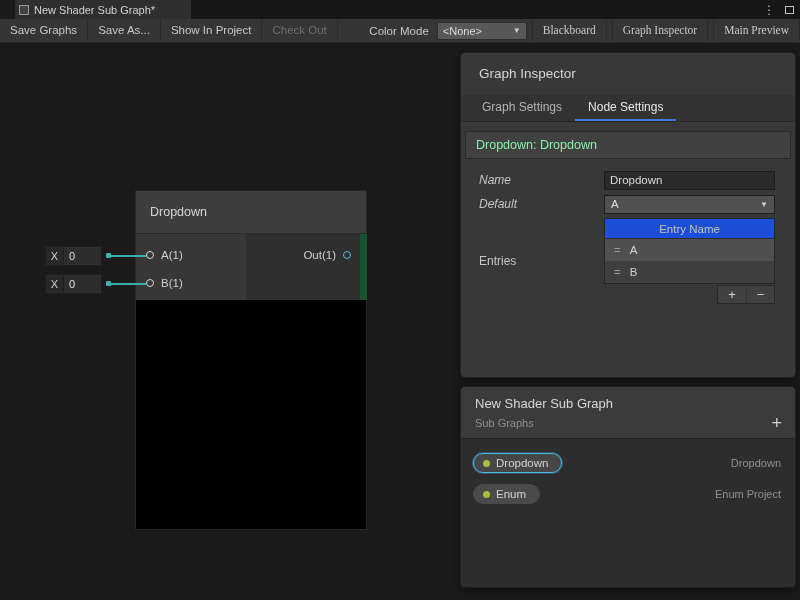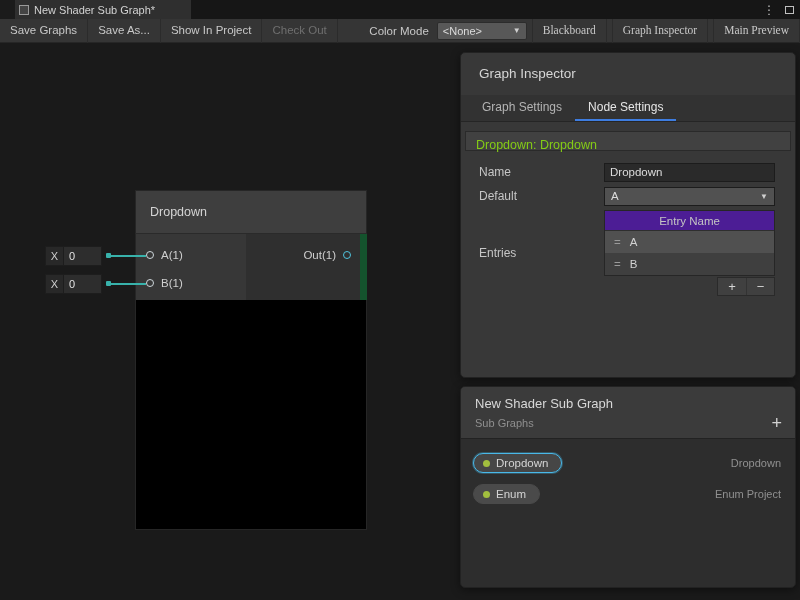--- a/index.html
+++ b/index.html
@@ -65,35 +65,35 @@
   .panel { position:absolute; background:#383838; border:1px solid #222; border-radius:5px;
            box-shadow:0 2px 10px rgba(0,0,0,.45); overflow:hidden; }
 
   
   #inspector { left:460px; top:52px; width:336px; height:326px; }
   .insp-title { height:42px; line-height:42px; padding-left:18px; font-size:13.5px; color:#d6d6d6; }
   .tabs { height:27px; display:flex; background:#323232; border-bottom:1px solid #252525; padding-left:8px; }
   .tab { padding:0 13px; line-height:25px; font-size:12px; color:#b4b4b4; position:relative; cursor:default; }
   .tab.active { color:#e6e6e6; }
   .tab.active::after { content:""; position:absolute; left:0; right:0; bottom:0; height:2px; background:#3e7de0; }
-  .section-head { margin:9px 4px 0 4px; background:#414141; border:1px solid #2a2a2a; height:20px; line-height:26px;
-                  padding-left:10px; font-size:12.5px; color:#84cc16; }
+  .section-head { margin:9px 4px 0 4px; background:#414141; border:1px solid #2a2a2a; height:28px; line-height:26px;
+                  padding-left:10px; font-size:12.5px; color:#86efac; }
   .insp-body { padding:11px 20px 0 18px; font-size:12px; }
   .form-row { display:flex; align-items:center; margin-bottom:4px; min-height:20px; }
-  .form-label { width:125px; color:#c6c6c6; }
+  .form-label { width:125px; color:#c6c6c6;font-style:italic; }
   .field-text { flex:1; height:19px; background:#2a2a2a; border:1px solid #1c1c1c; color:#dcdcdc;
                 font-size:11.5px; padding:0 5px; font-family:"Liberation Sans", sans-serif; }
   .field-dd { flex:1; height:19px; background:#515151; border:1px solid #1c1c1c; display:flex;
               align-items:center; justify-content:space-between; padding:0 6px; color:#dcdcdc; font-size:11.5px; }
   .field-dd .arrow { font-size:8px; color:#cfcfcf; }
   .entries-wrap { display:flex; margin-top:1px; }
   .entries-label { width:125px; display:flex; align-items:center; color:#c6c6c6; }
   .elist { flex:1; border:1px solid #262626; background:#3d3d3d; }
   .elist-header { height:20px; line-height:20px; text-align:center; font-size:11.5px; color:#c4c4c4;
-                  border-bottom:1px solid #2e2e2e; background:#4c1d95; }
+                  border-bottom:1px solid #2e2e2e; background:#1d4ed8; }
   .elist-row { height:22px; line-height:22px; display:flex; gap:9px; padding-left:9px; font-size:11.5px;
                color:#d2d2d2; background:#3f3f3f; }
   .elist-row.selected { background:#505050; }
   .drag-handle { color:#9a9a9a; }
   .elist-footer { display:flex; justify-content:flex-end; }
   .tray { margin-top:1px; background:#404040; border:1px solid #2a2a2a; height:19px; display:flex; }
   .tray-btn { width:28px; text-align:center; line-height:17px; color:#d6d6d6; font-size:13px; cursor:default; }
   .tray-btn + .tray-btn { border-left:1px solid #333; }
 
   

